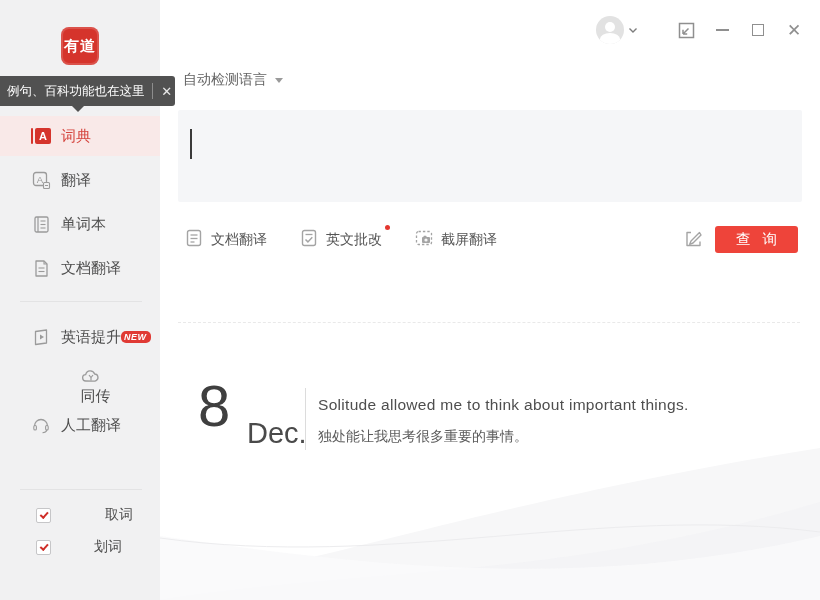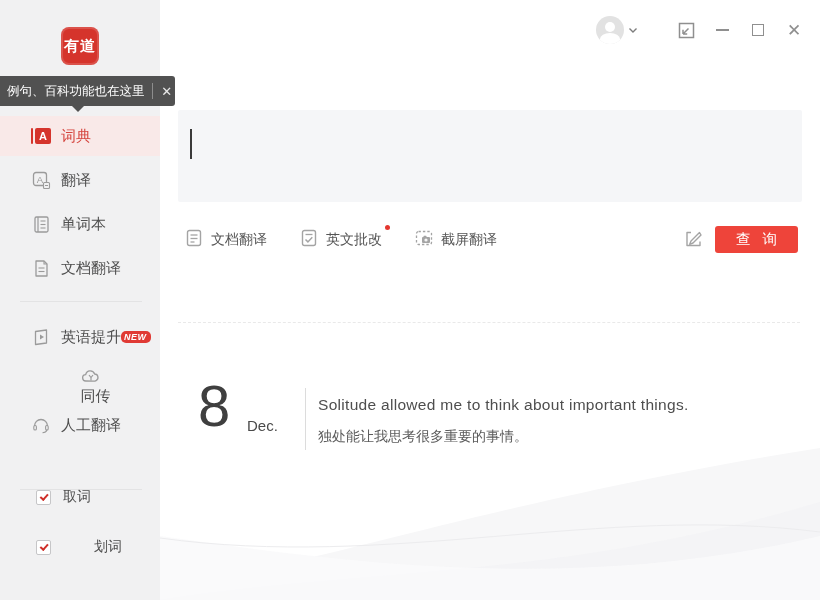--- a/index.html
+++ b/index.html
@@ -92,21 +92,21 @@
     position:absolute; left:555px; top:226px; width:83px; height:27px;
     background:#ee443a; border:none; border-radius:3px; color:#fff; font-size:14.5px;
     letter-spacing:4px; display:flex; align-items:center; justify-content:center; cursor:pointer;
     font-family:inherit; padding-left:4px;
   }
 
   .dashed-divider { position:absolute; left:18px; top:322px; width:622px; height:0; border-top:1px dashed #e9e9e9; }
 
   .daily { position:absolute; left:0px; top:375px; width:640px; height:90px; cursor:pointer; }
   .daily-day { position:absolute; left:38px; top:2px; font-size:58px; font-weight:400; color:#3f3f3f; line-height:1; }
-  .daily-month { position:absolute; left:87px; top:42px; font-size:15px; color:#4a4a4a; }
+  .daily-month { position:absolute; left:87px; top:42px; font-size:29px; color:#4a4a4a; }
   .daily-sep { position:absolute; left:145px; top:13px; width:1px; height:62px; background:#dcdcdc; }
   .daily-en { position:absolute; left:158px; top:21px; font-size:15.5px; color:#4e4e4e; letter-spacing:.3px; }
   .daily-zh { position:absolute; left:158px; top:53px; font-size:14px; color:#5c5c5c; }
 
   .waves { position:absolute; left:0; bottom:0; width:660px; height:160px; pointer-events:none; }
 </style>
 </head>
 <body>
 
 <div id="app">
@@ -191,21 +191,21 @@
           <rect x="2.8" y="10.5" width="2.6" height="4.5" rx="1.3" fill="none" stroke="#9b9b9b" stroke-width="1.1"></rect>
           <rect x="14.6" y="10.5" width="2.6" height="4.5" rx="1.3" fill="none" stroke="#9b9b9b" stroke-width="1.1"></rect>
           <path d="M16 15 q-1 2.5 -4.5 2.7" fill="none" stroke="#9b9b9b" stroke-width="1.1"></path>
         </svg>
       </span>
       <span class="nlabel">人工翻译</span>
     </div>
 
     <div class="side-divider" style="top:489px;"></div>
 
-    <div class="check-row" style="top:485px;">
+    <div class="check-row" style="top:503px;gap:42px;">
       <span class="checkbox">
           <span class="tick"></span>
         </span>
       <span class="check-label">取词</span>
     </div>
     <div class="check-row" style="top:535px;gap:31px;">
       <span class="checkbox">
           <span class="tick"></span>
         </span>
       <span class="check-label">划词</span>
@@ -239,20 +239,24 @@
       </span>
       <span class="winbtn">
           <span class="minimize-bar"></span>
         </span>
       <span class="winbtn">
           <span class="maximize-box"></span>
         </span>
       <span class="winbtn close-x">✕</span>
     </div>
 
+    <div class="langbar">
+      <span class="ltext">自动检测语言</span>
+      <span class="caret-down"></span>
+    </div>
 
     <div class="search-box">
       <span class="search-caret"></span>
     </div>
 
     <div class="shortcut-row">
       <div class="shortcut">
         <span>
           <svg width="18" height="18" viewBox="0 0 18 18">
             <rect x="2.5" y="1.5" width="13" height="15" rx="2" fill="none" stroke="#a4a4a4" stroke-width="1.4"></rect>

